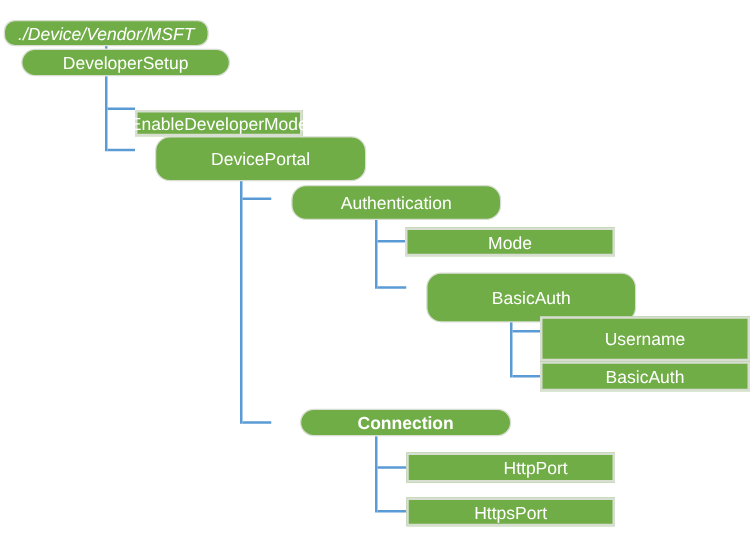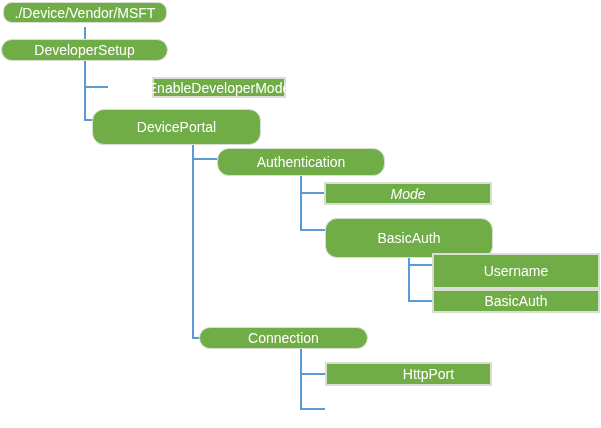--- a/index.html
+++ b/index.html
@@ -29,20 +29,21 @@
     justify-content: center;
     white-space: nowrap;
     text-align: center;
   }
   .node.rect {
     border: 2px solid var(--node-border);
   }
   .node.pill {
     border: 1px solid var(--node-border);
     border-radius: 12px;
+    margin-left: 16px;
   }
   .node.rounded {
     border: 1px solid var(--node-border);
     border-radius: 9px;
   }
   .seg {
     position: absolute;
     background: var(--connector);
   }
 </style>
@@ -61,25 +62,26 @@
   <div class="seg" style="left:300px; top:170px; width:2px;  height:61px;"></div>
   <div class="seg" style="left:302px; top:192px; width:22px; height:2px;"></div>
   <div class="seg" style="left:302px; top:229px; width:23px; height:2px;"></div>
   <div class="seg" style="left:408px; top:242px; width:2px;  height:60px;"></div>
   <div class="seg" style="left:410px; top:264px; width:22px; height:2px;"></div>
   <div class="seg" style="left:410px; top:300px; width:22px; height:2px;"></div>
   <div class="seg" style="left:300px; top:349px; width:2px;  height:61px;"></div>
   <div class="seg" style="left:302px; top:373px; width:23px; height:2px;"></div>
   <div class="seg" style="left:302px; top:408px; width:23px; height:2px;"></div>
 
-  <div class="node rounded" style="left:3px;   top:2px;   width:164px; height:21px;">./Device/Vendor/MSFT</div>
+  <div class="node rounded" style="left:3px;   top:16px;   width:164px; height:21px;font-style:italic;">./Device/Vendor/MSFT</div>
   <div class="node pill" style="left:1px;   top:39px;  width:167px; height:22px;">DeveloperSetup</div>
-  <div class="node rect" style="left:108px; top:77px;  width:134px; height:21px;margin-left:44px;">EnableDeveloperMode</div>
-  <div class="node pill" style="left:92px; top:109px; width:169px; height:36px;">DevicePortal</div>
+  <div class="node rect" style="left:108px; top:88px;  width:134px; height:21px;">EnableDeveloperMode</div>
+  <div class="node pill" style="left:108px; top:109px; width:169px; height:36px;">DevicePortal</div>
   <div class="node pill" style="left:217px; top:148px; width:168px; height:28px;">Authentication</div>
-  <div class="node rect" style="left:324px; top:182px; width:168px; height:23px;font-style:italic;">Mode</div>
+  <div class="node rect" style="left:324px; top:182px; width:168px; height:23px;">Mode</div>
   <div class="node pill" style="left:325px; top:218px; width:168px; height:40px;">BasicAuth</div>
   <div class="node rect" style="left:432px; top:253px; width:168px; height:36px;">Username</div>
   <div class="node rect" style="left:432px; top:289px; width:168px; height:24px;">BasicAuth</div>
-  <div class="node pill" style="left:199px; top:327px; width:169px; height:22px;">Connection</div>
+  <div class="node pill" style="left:224px; top:327px; width:169px; height:22px;font-weight:bold;">Connection</div>
   <div class="node rect" style="left:325px; top:362px; width:167px; height:24px;padding-left:40px;">HttpPort</div>
+  <div class="node rect" style="left:325px; top:398px; width:167px; height:23px;">HttpsPort</div>
 
 </div>
 
 </body></html>

